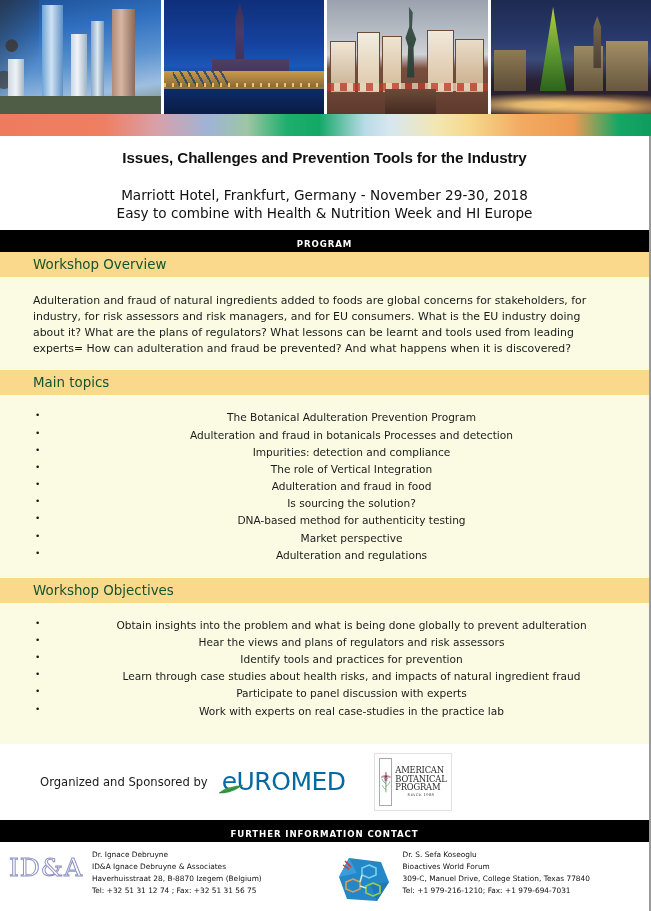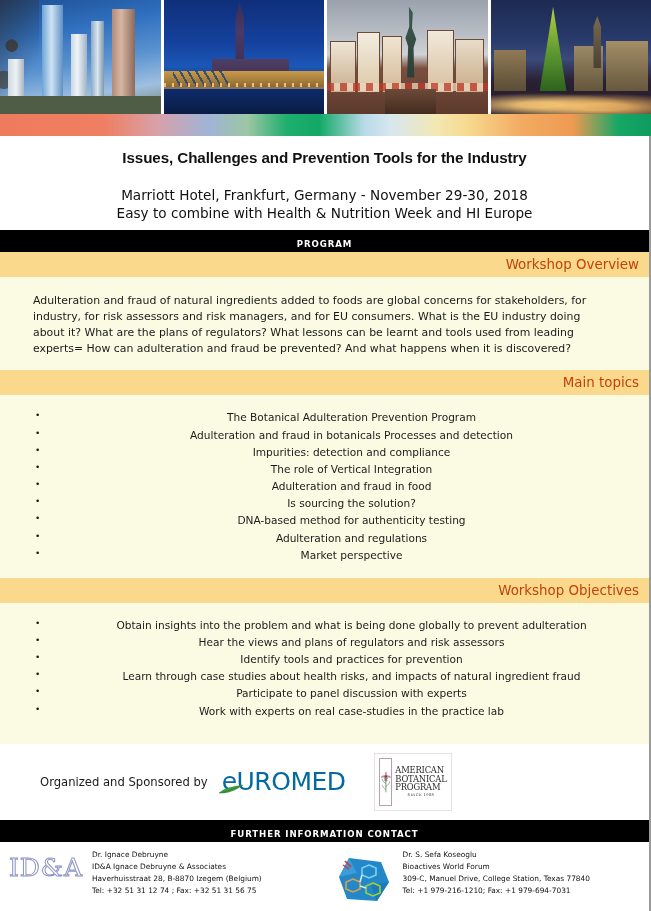--- a/index.html
+++ b/index.html
@@ -140,25 +140,24 @@
     font-family: "DejaVu Sans", sans-serif;
   }
 
   
   .body-wrap {
     background: #fbfbe4;
     padding: 0 0 10px 0;
   }
   .section-head {
     background: #fad98c;
-    color: #c2410c;
+    color: #14532d;
     font-size: 13.4px;
-    padding: 5px 10px 5px 33px;
-    font-family: "DejaVu Sans", sans-serif;
-    text-align: right;
+    padding: 5px 0 5px 33px;
+    font-family: "DejaVu Sans", sans-serif;
   }
   .para {
     padding: 16px 36px 14px 33px;
     font-size: 10.9px;
     color: #1a1a1a;
     line-height: 1.45;
     font-family: "DejaVu Sans", sans-serif;
   }
   ul.bullets {
     list-style: none;
@@ -322,22 +321,22 @@
 
     <div class="section-head">Main topics</div>
     <ul class="bullets">
       <li>The Botanical Adulteration Prevention Program</li>
       <li>Adulteration and fraud in botanicals Processes and detection</li>
       <li>Impurities: detection and compliance</li>
       <li>The role of Vertical Integration</li>
       <li>Adulteration and fraud in food</li>
       <li>Is sourcing the solution?</li>
       <li>DNA-based method for authenticity testing</li>
+      <li>Market perspective</li>
       <li>Adulteration and regulations</li>
-      <li>Market perspective</li>
     </ul>
 
     <div class="section-head">Workshop Objectives</div>
     <ul class="bullets">
       <li>Obtain insights into the problem and what is being done globally to prevent adulteration</li>
       <li>Hear the views and plans of regulators and risk assessors</li>
       <li>Identify tools and practices for prevention</li>
       <li>Learn through case studies about health risks, and impacts of natural ingredient fraud</li>
       <li>Participate to panel discussion with experts</li>
       <li>Work with experts on real case-studies in the practice lab</li>

